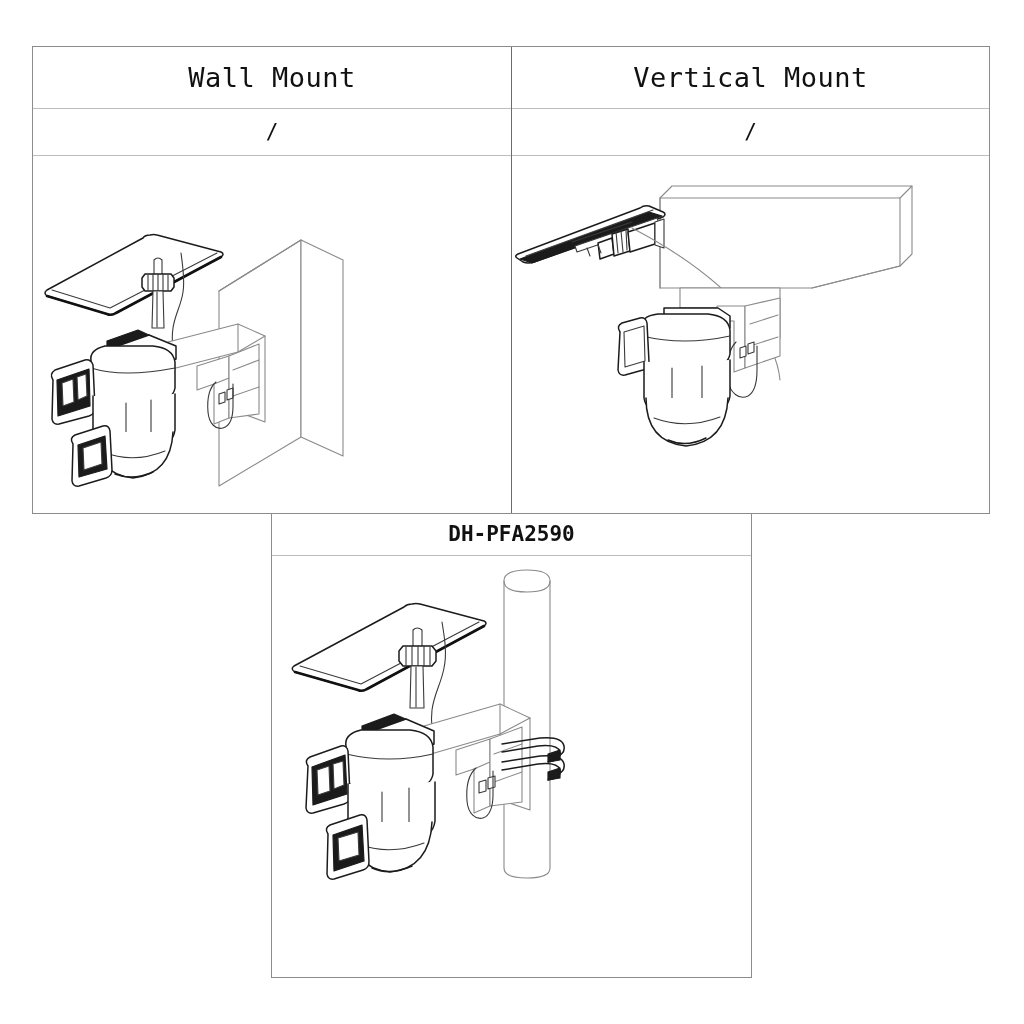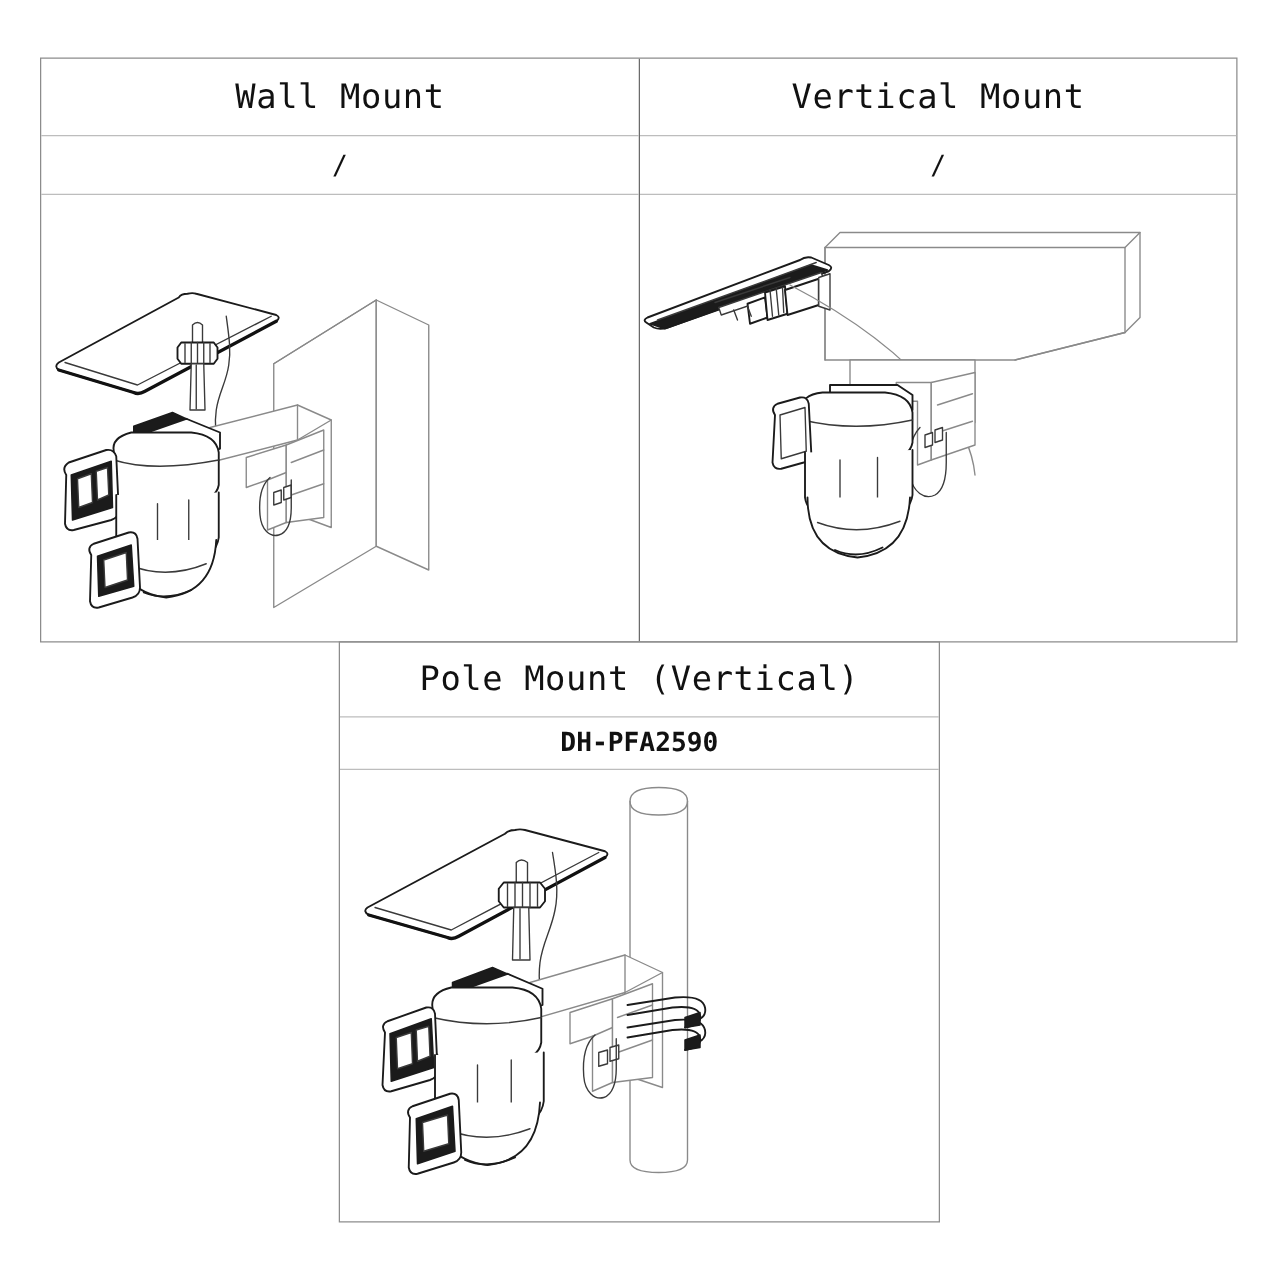--- a/index.html
+++ b/index.html
@@ -209,23 +209,20 @@
             <path class="fillw" d="M134 242 Q134 286 174 290 Q214 286 216 242"></path>
             <path class="ln-thin" d="M142 262 Q174 274 208 261"></path>
             <path class="ln" d="M156 284 Q174 292 194 282"></path>
           </g>
         </svg>
       </div>
     </div>
   </div>
 
   <div class="bottom-table">
-    <div class="hdr">
-      <span>Pole Mount (Vertical)</span>
-    </div>
     <div class="sub">
       <span>DH-PFA2590</span>
     </div>
     <div class="fig">
       <svg viewBox="0 0 478 360" width="478" height="360">
 
         <g>
           <path class="fillw-l" d="M232 25 Q232 14 255 14 Q278 14 278 25 L278 312 Q278 322 255 322 Q232 322 232 312 Z"></path>
           <path class="ln-light" d="M232 25 Q232 36 255 36 Q278 36 278 25"></path>
         </g>

